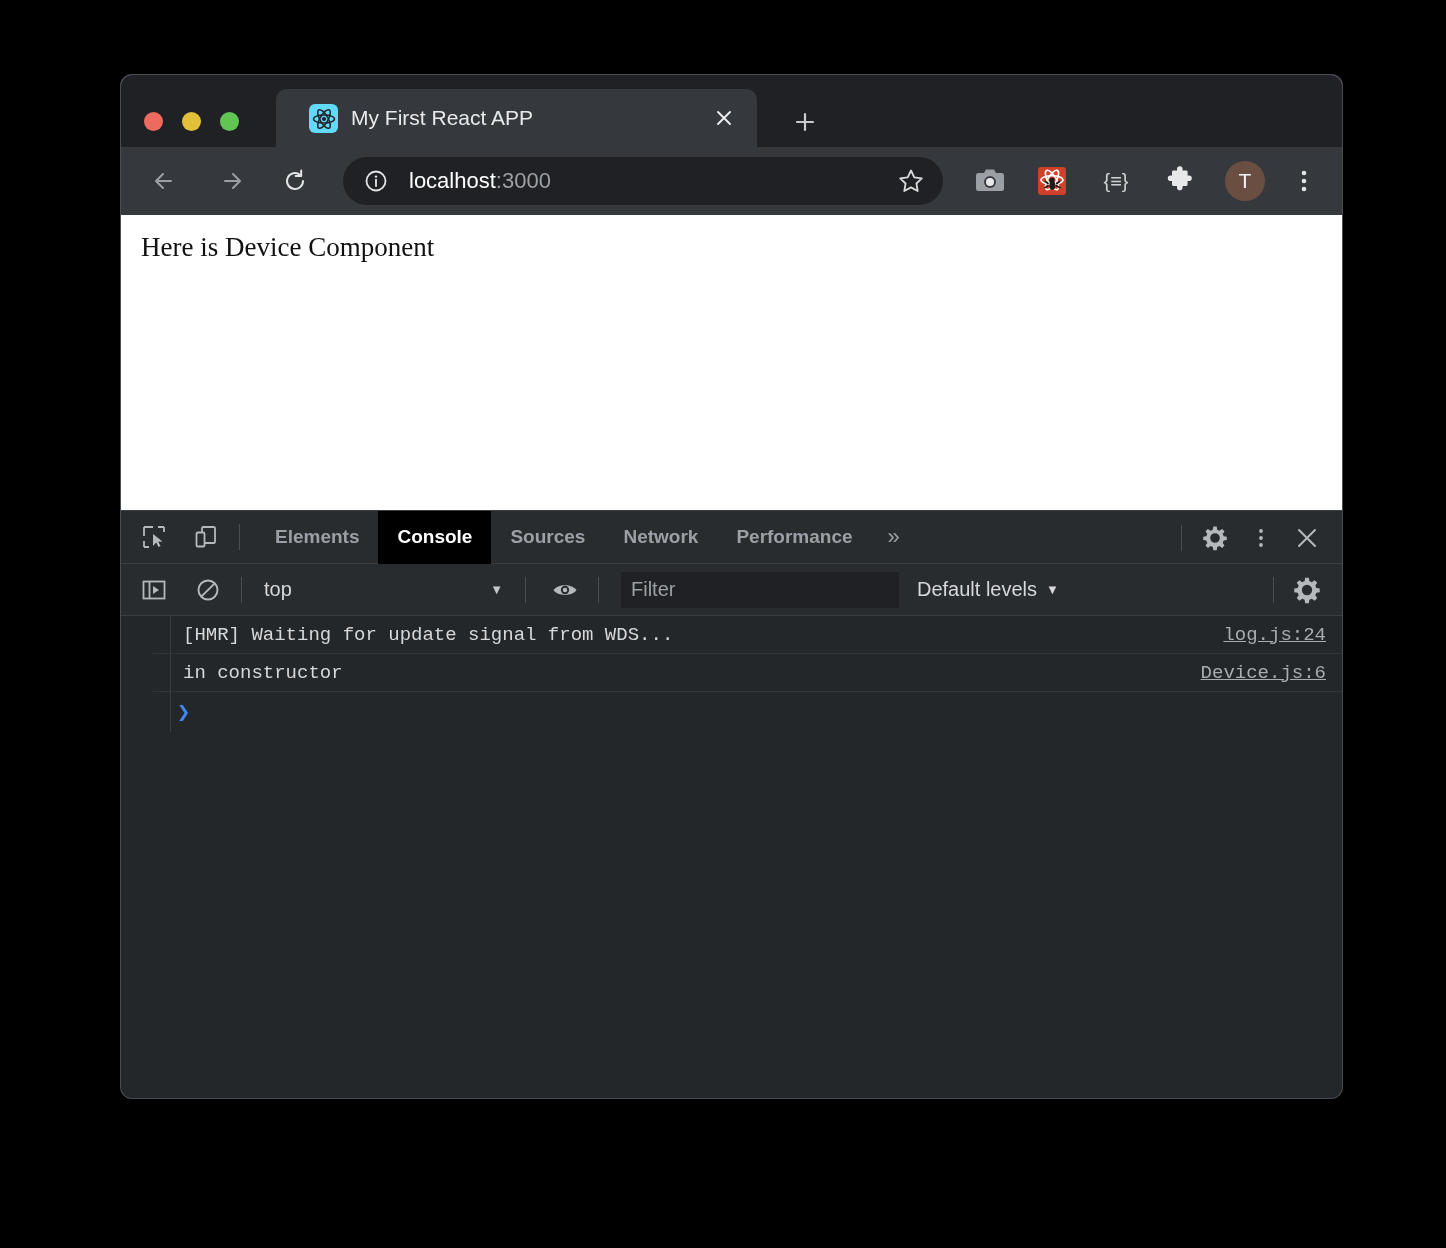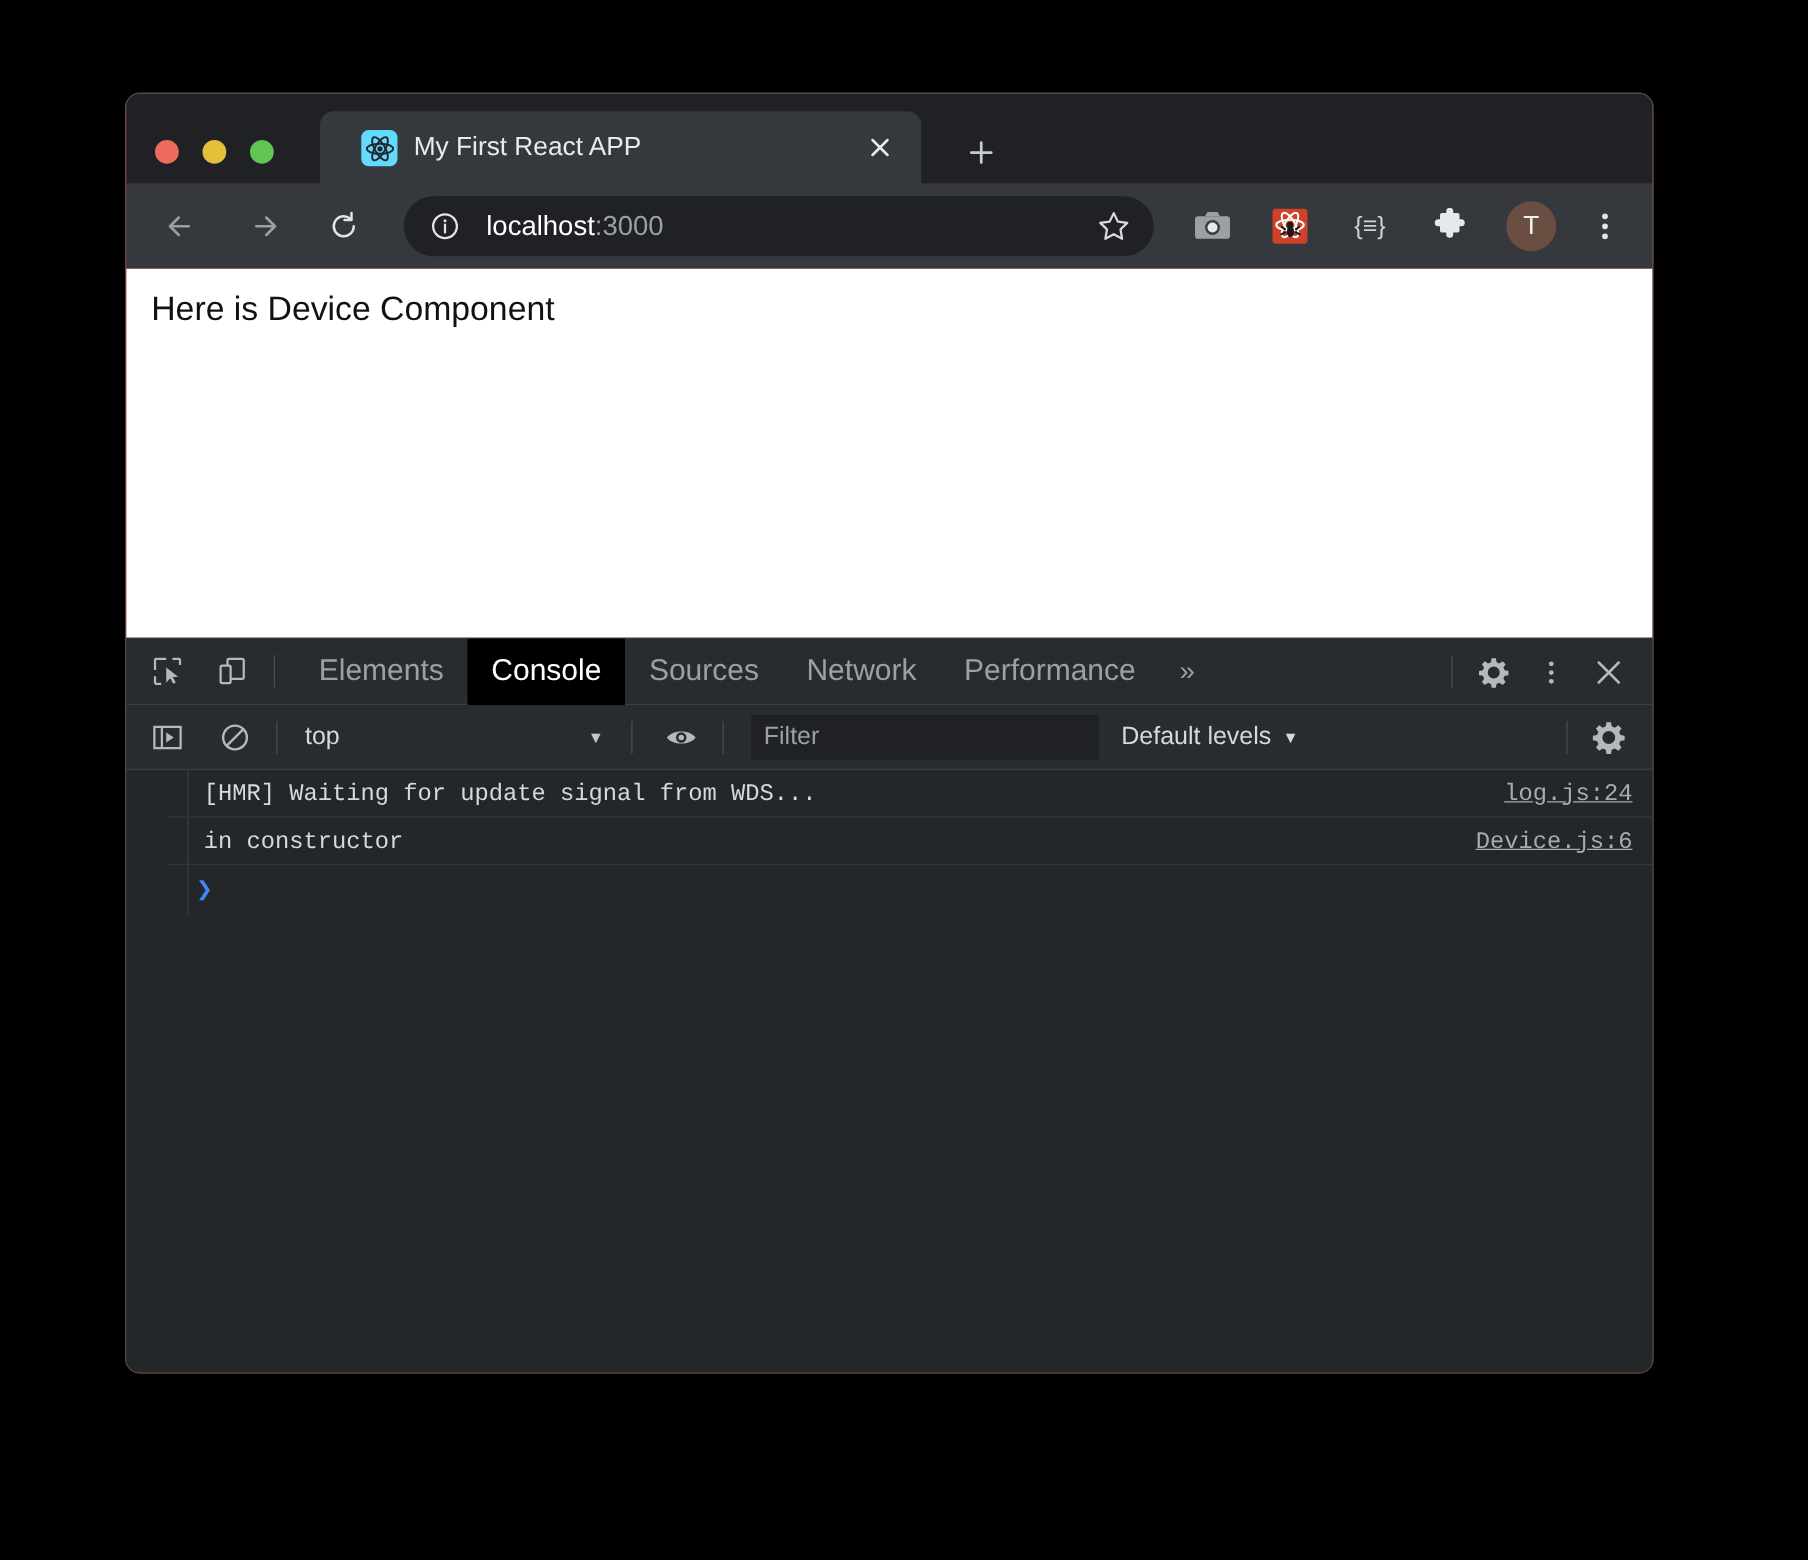--- a/index.html
+++ b/index.html
@@ -7,25 +7,25 @@
     width: 1446px;
     height: 1248px;
     background: #000000;
     font-family: "Liberation Sans", sans-serif;
     overflow: hidden;
   }
 
   
   #browser-window {
     position: absolute;
-    left: 101px;
+    left: 121px;
     top: 75px;
     width: 1221px;
     height: 1023px;
-    background: #c2410c;
+    background: #f0abfc;
     border-radius: 11px 11px 11px 11px;
     overflow: hidden;
     box-shadow: 0 0 0 1px #4a4d50;
   }
 
   
   #tab-strip {
     position: relative;
     height: 72px;
     background: #202124;
@@ -153,20 +153,21 @@
     cursor: pointer;
     flex: 0 0 auto;
   }
   #chrome-menu { margin-left: 20px; }
 
   
   #page-viewport {
     height: 295px;
     background: #ffffff;
     position: relative;
+    font-family: Liberation Serif, serif;
   }
   #page-heading {
     position: absolute;
     left: 20px;
     top: 17px;
     font-size: 27px;
     color: #111111;
     font-weight: 400;
   }
 
@@ -198,23 +199,24 @@
     width: 1px; height: 26px;
     background: #4a4e51;
     margin: 0 16px;
     flex: 0 0 auto;
   }
   .dt-tab {
     height: 53px;
     padding: 12px 19px;
     display: flex; align-items: center;
     color: #9aa0a6;
-    font-size: 24px;
-    cursor: pointer;
-    flex: 0 0 auto;
+    font-size: 19px;
+    cursor: pointer;
+    flex: 0 0 auto;
+    font-weight: bold;
   }
   .dt-tab.active {
     background: #000000;
     color: #ffffff;
   }
   #dt-more-tabs {
     padding: 0 16px;
     color: #9aa0a6;
     font-size: 22px;
     cursor: pointer;

